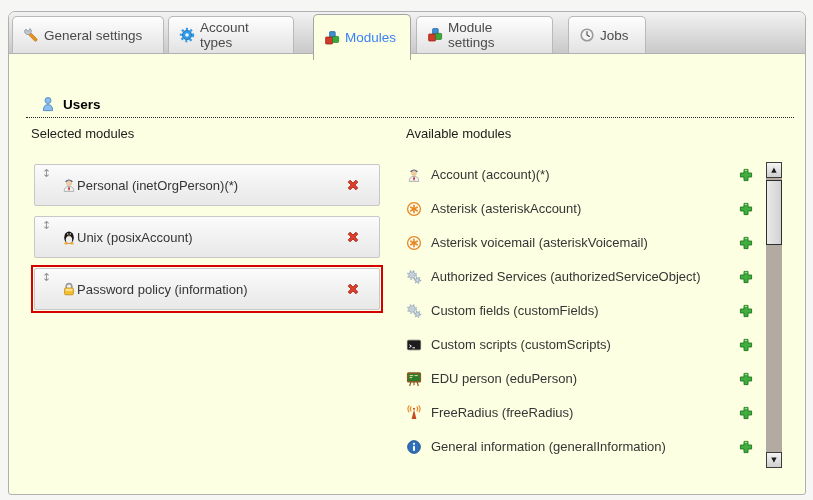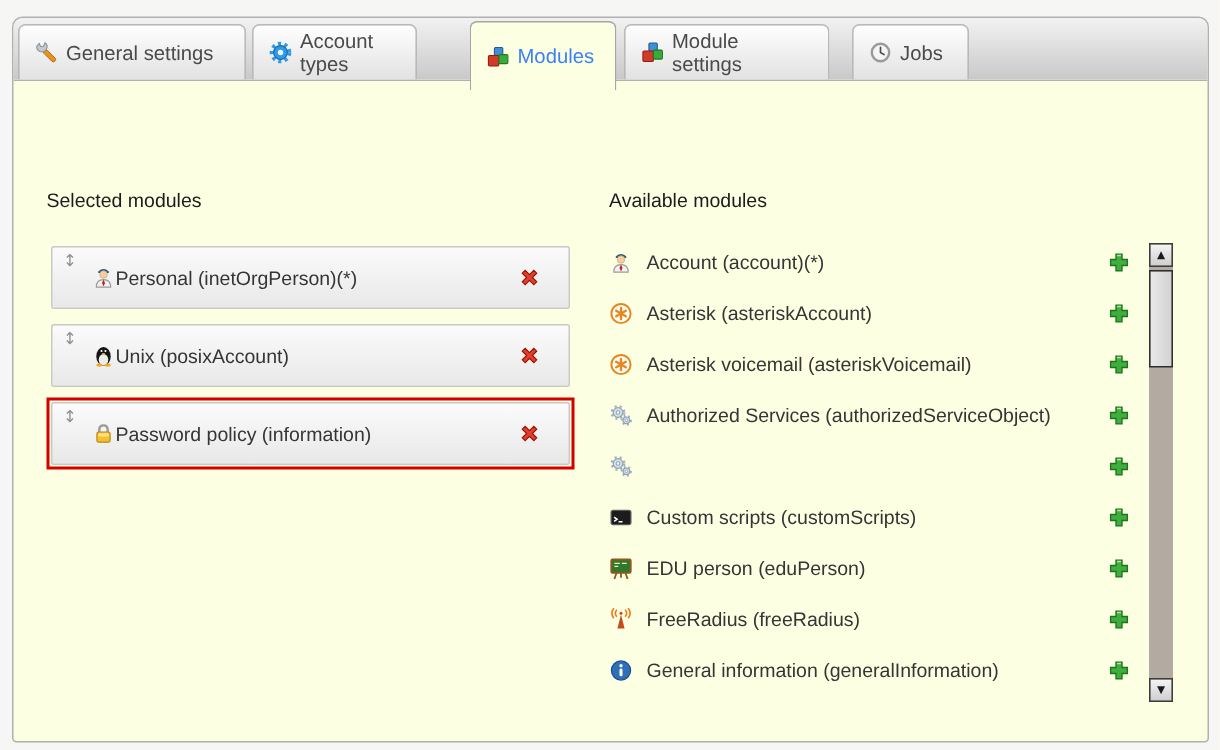--- a/index.html
+++ b/index.html
@@ -122,21 +122,21 @@
     <div class="tabstrip">
       <div class="tab" style="left:3px;width:152px">
         <span class="ticon">
           <svg viewBox="0 0 16 16" width="16" height="16">
             <rect x="5.8" y="6.6" width="10.2" height="3" rx="1.4" transform="rotate(45 8 8)" fill="#e8921e" stroke="#b06a10" stroke-width="0.6"></rect>
             <path d="M1.6 3.6 A3.4 3.4 0 1 0 7 1.5 L6 3.8 L4 4 L3.2 2 Z" fill="#c3c9cf" stroke="#858d95" stroke-width="0.7"></path>
           </svg>
         </span>
         <span>General settings</span>
       </div>
-      <div class="tab" style="left:159px;width:110px">
+      <div class="tab" style="left:159px;width:126px">
         <span class="ticon">
           <svg viewBox="0 0 16 16" width="16" height="16">
             <circle cx="8" cy="8" r="6" fill="none" stroke="#2e9ae8" stroke-width="2.4" stroke-dasharray="2.1 2.3"></circle>
             <circle cx="8" cy="8" r="4.6" fill="#2e9ae8" stroke="#1668a8" stroke-width="0.8"></circle>
             <circle cx="8" cy="8" r="1.8" fill="#eef6ff"></circle>
           </svg>
         </span>
         <span>Account types</span>
       </div>
       <div class="tab active" style="left:304px;width:98px">
@@ -163,20 +163,29 @@
         <span class="ticon">
           <svg viewBox="0 0 16 16" width="16" height="16">
             <circle cx="8" cy="8" r="5.8" fill="#f4f4f4" stroke="#9a9a9a" stroke-width="1.6"></circle>
             <path d="M8 4.6 V8 L10.4 9.4" stroke="#4a4a4a" stroke-width="1.1" fill="none" stroke-linecap="round"></path>
           </svg>
         </span>
         <span>Jobs</span>
       </div>
     </div>
 
+    <div class="section-head">
+      <span class="hicon">
+        <svg viewBox="0 0 16 16" width="16" height="16">
+          <circle cx="8" cy="4.5" r="3" fill="#8cc0ec" stroke="#4a86c8" stroke-width="0.9"></circle>
+          <path d="M3.4 14.6 Q3.4 8.6 8 8.6 Q12.6 8.6 12.6 14.6 Z" fill="#8cc0ec" stroke="#4a86c8" stroke-width="0.9"></path>
+        </svg>
+      </span>
+      <span class="section-title">Users</span>
+    </div>
 
     <div class="col-head" style="left:22px;top:114px">Selected modules</div>
     <div class="col-head" style="left:397px;top:114px">Available modules</div>
 
     <div class="sel-row" style="left:25px;top:152px">
       <span class="drag">↕</span>
       <span class="micon">
         <svg viewBox="0 0 16 16" width="16" height="16">
           <path d="M4.5 4 Q8 0.8 11.5 4 L11.5 5 L4.5 5 Z" fill="#33507e"></path>
           <circle cx="8" cy="6" r="2.5" fill="#f3cfa4" stroke="#c9a478" stroke-width="0.5"></circle>
@@ -314,20 +323,21 @@
       <span class="micon">
         <svg viewBox="0 0 16 16" width="16" height="16">
           <circle cx="6" cy="6" r="4.2" fill="none" stroke="#9fb0c0" stroke-width="1.5" stroke-dasharray="1.4 2"></circle>
           <circle cx="6" cy="6" r="3.2" fill="#d6dfe7" stroke="#8fa2b4" stroke-width="0.8"></circle>
           <circle cx="6" cy="6" r="1.2" fill="#fff" stroke="#8fa2b4" stroke-width="0.7"></circle>
           <circle cx="11.6" cy="11.2" r="3" fill="none" stroke="#9fb0c0" stroke-width="1.4" stroke-dasharray="1.2 1.8"></circle>
           <circle cx="11.6" cy="11.2" r="2.2" fill="#d6dfe7" stroke="#8fa2b4" stroke-width="0.8"></circle>
           <circle cx="11.6" cy="11.2" r="0.9" fill="#fff" stroke="#8fa2b4" stroke-width="0.6"></circle>
         </svg>
       </span>
+      <span class="mlabel">Custom fields (customFields)</span>
       <button class="iconbtn">
         <svg viewBox="0 0 16 16" width="16" height="16">
           <path d="M6 2.4 H10 V6 H13.6 V10 H10 V13.6 H6 V10 H2.4 V6 H6 Z" fill="#3fae3f" stroke="#1d741d" stroke-width="0.9"></path>
           <path d="M6.7 3.3 H9.3" stroke="#b2eb9e" stroke-width="1"></path>
         </svg>
       </button>
     </div>
 
     <div class="av-row" style="left:397px;top:325px">
       <span class="micon">

